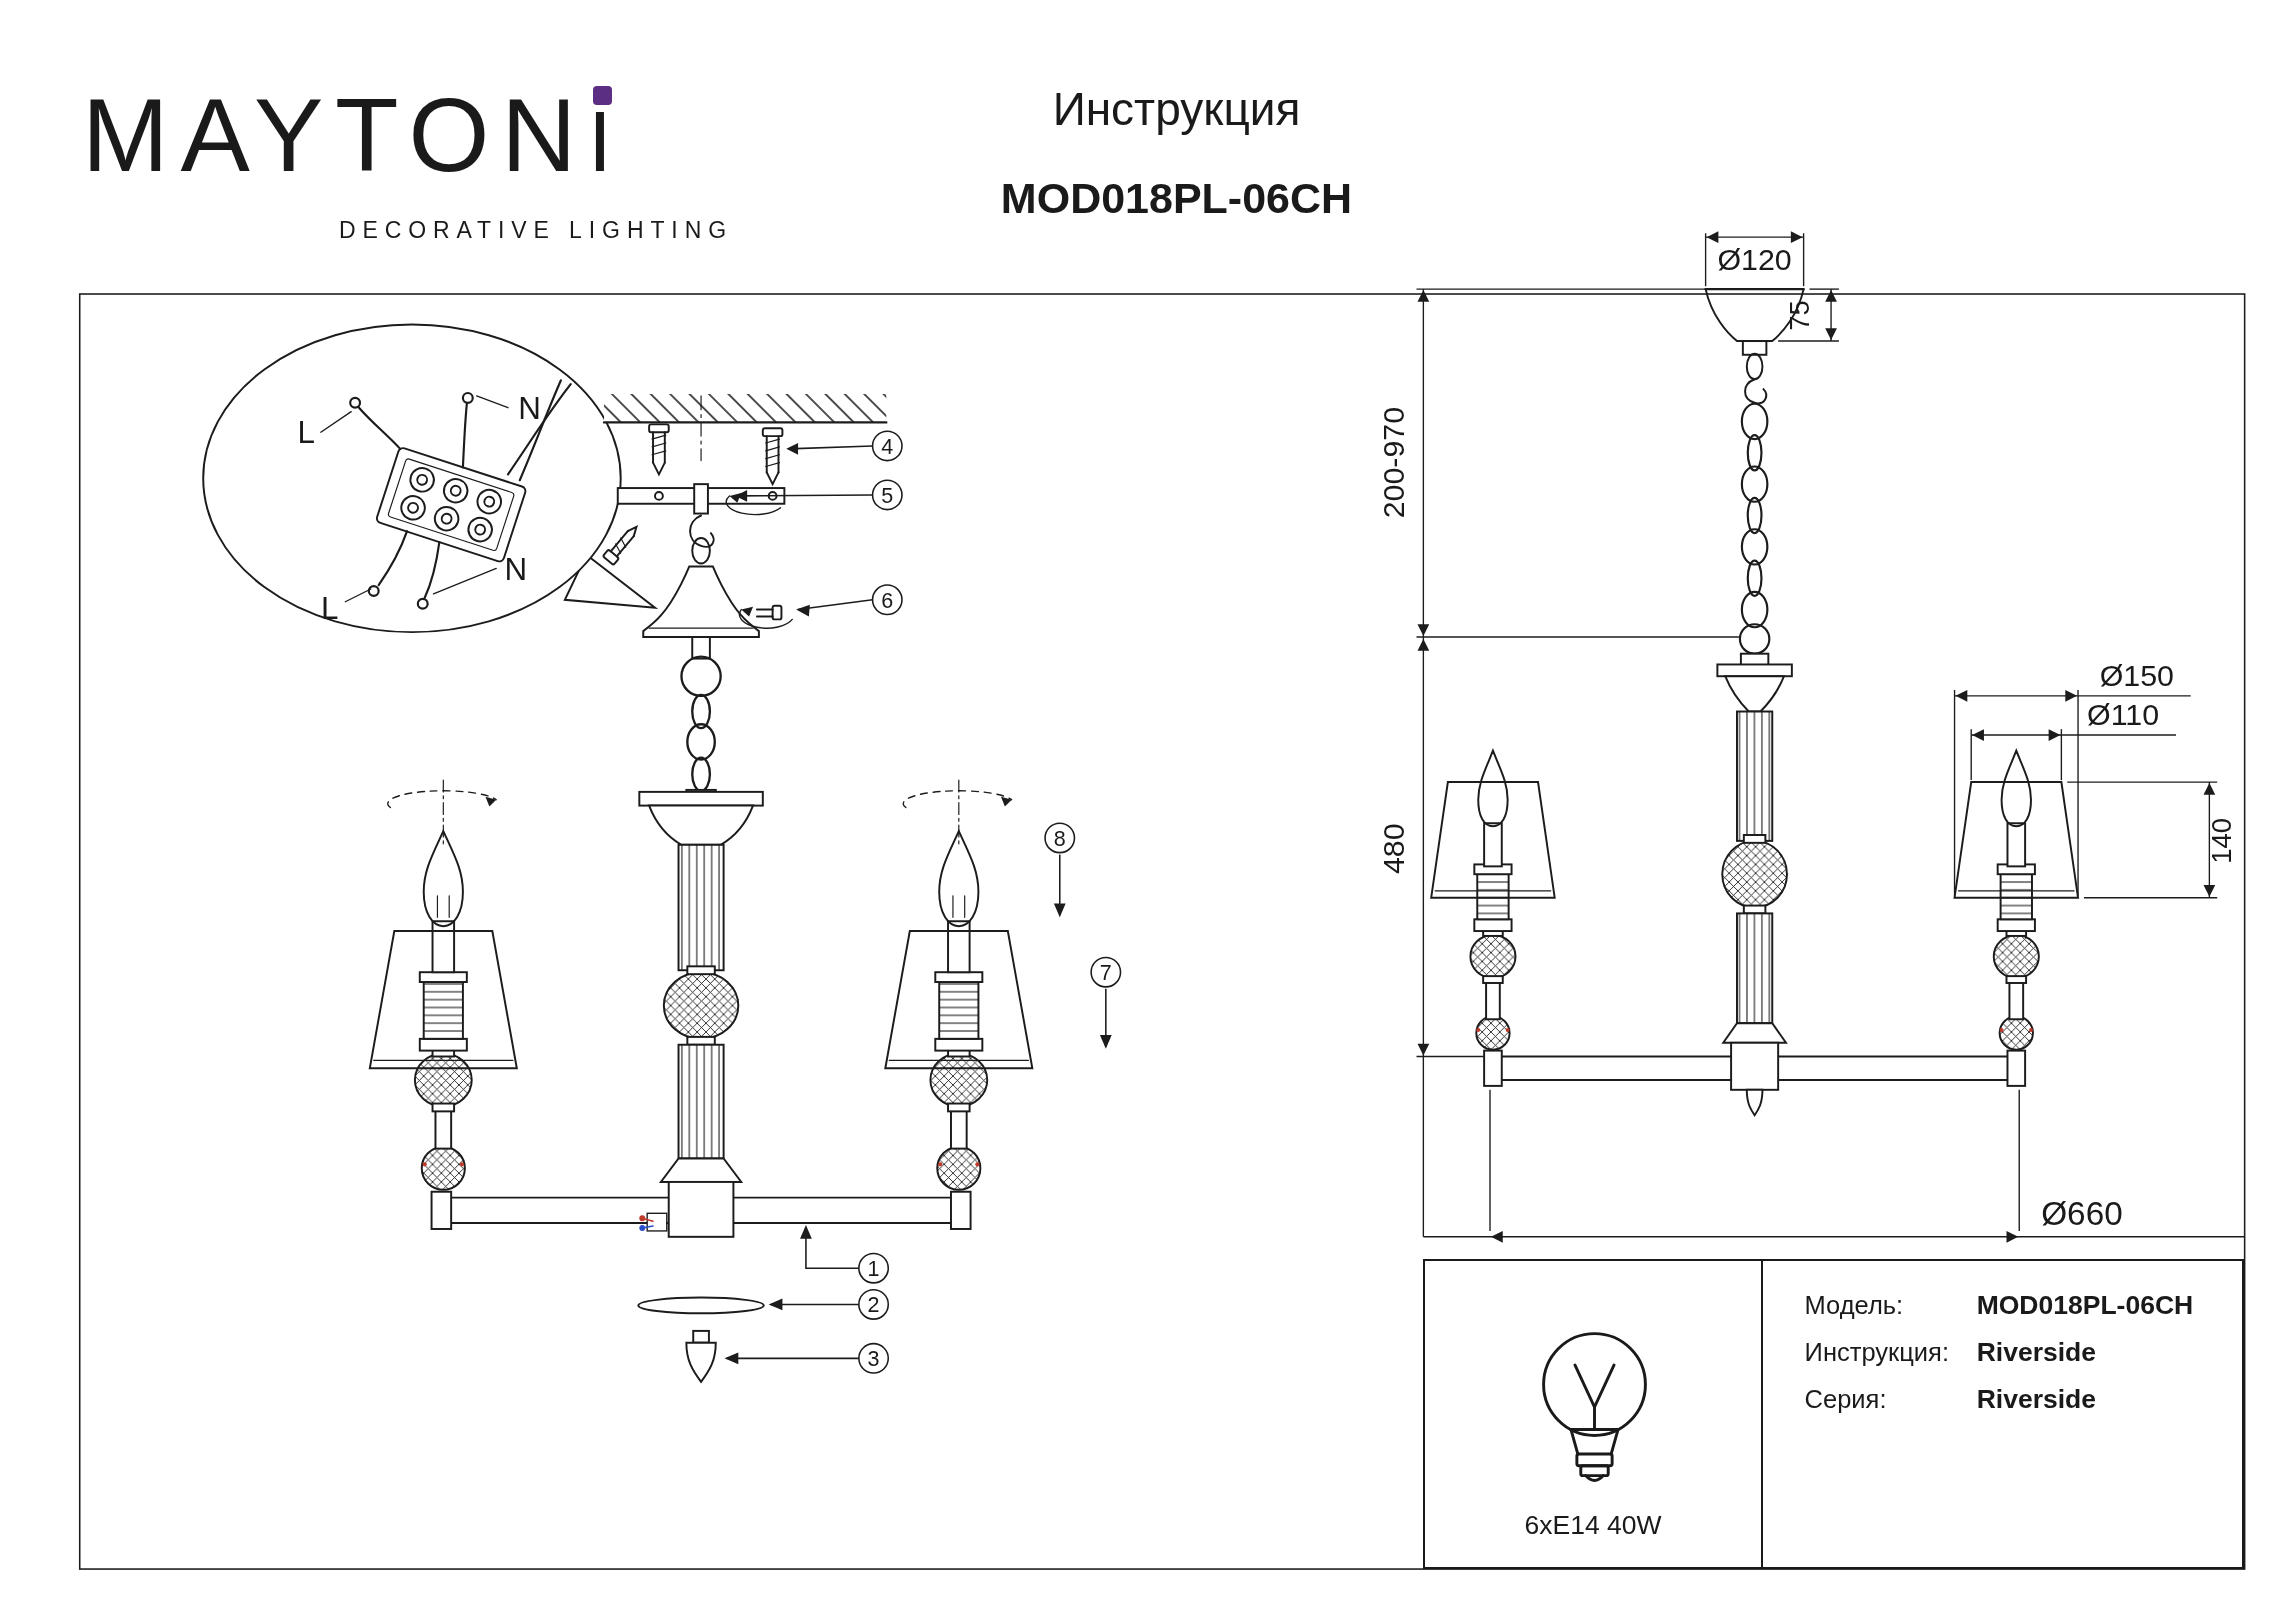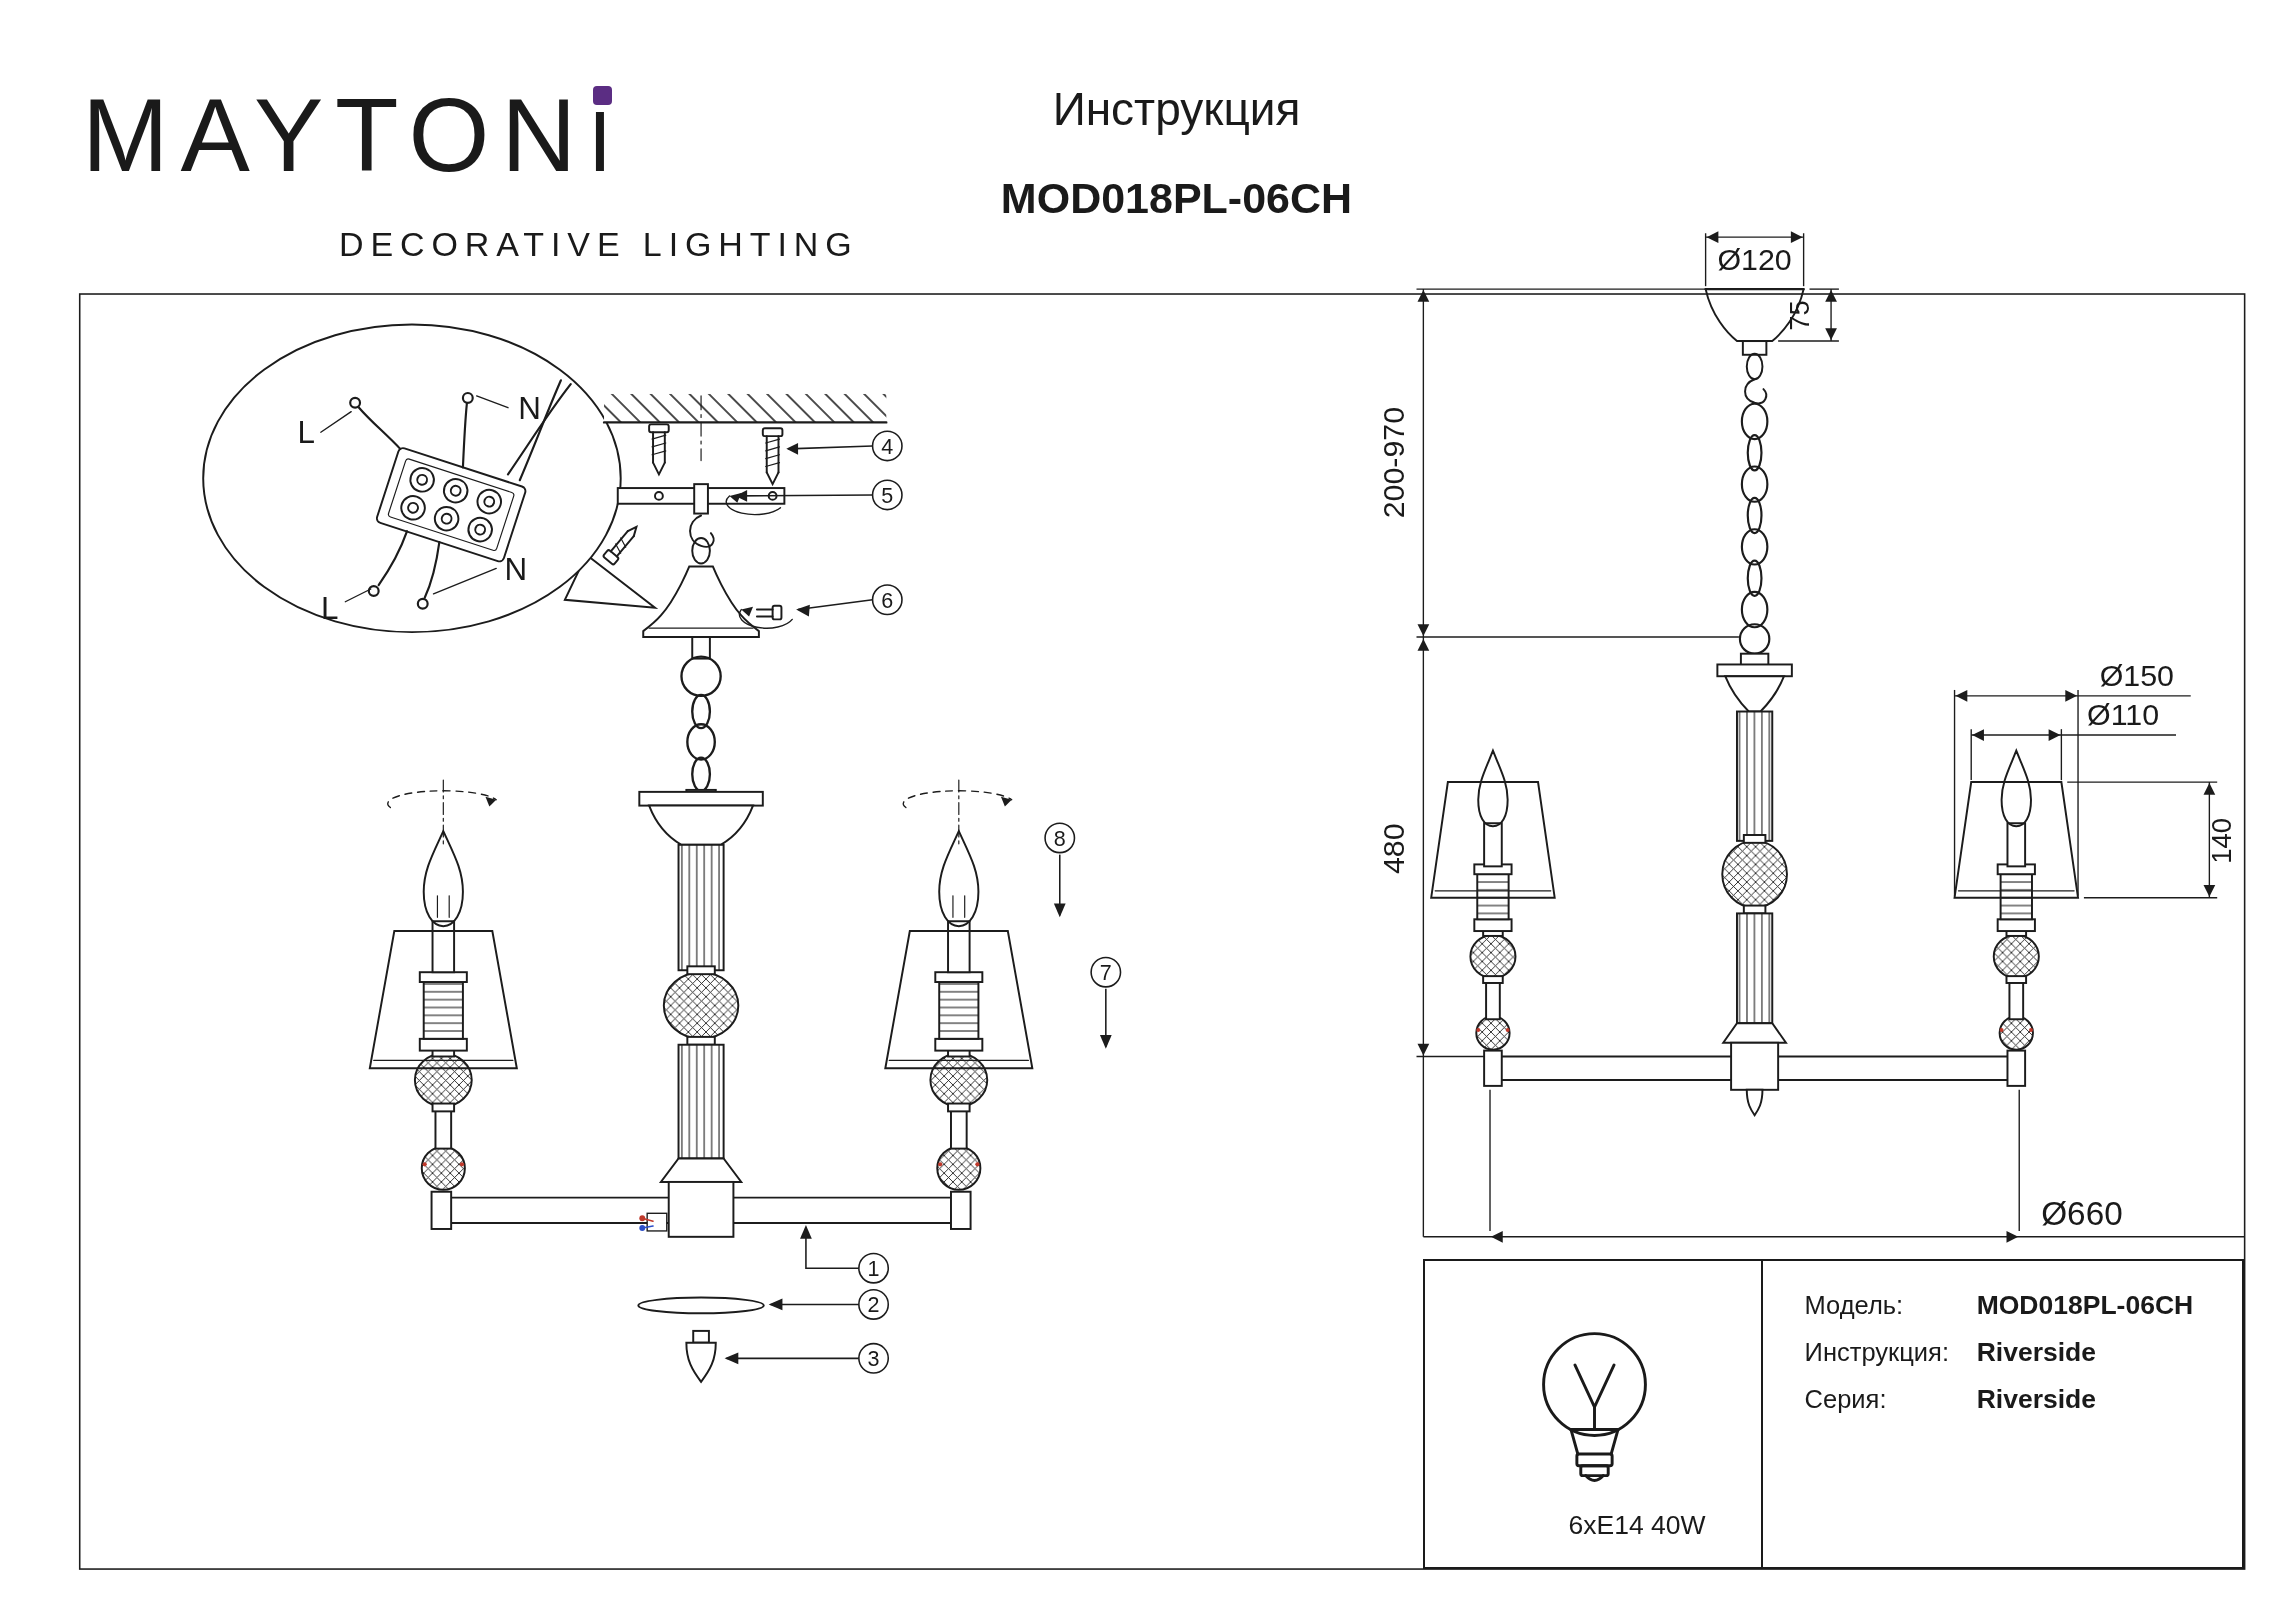--- a/index.html
+++ b/index.html
@@ -5,29 +5,29 @@
   html,body{margin:0;padding:0;}
   body{
     width:2293px;height:1621px;background:#ffffff;position:relative;
     font-family:"Liberation Sans",sans-serif;color:#1a1a1a;overflow:hidden;
   }
   .abs{position:absolute;}
   
   .brand{left:82px;top:76px;font-size:104px;font-weight:normal;letter-spacing:11.8px;line-height:1.15;white-space:nowrap;}
   .brand-i{position:relative;display:inline-block;font-size:86px;}
   .brand-i::after{content:"";position:absolute;left:4.9px;top:-5.9px;width:18.6px;height:18.6px;background:#5b2d83;border-radius:3.9px;}
-  .tagline{left:339px;top:225px;font-size:34px;letter-spacing:6.9px;white-space:nowrap;}
+  .tagline{left:339px;top:217px;font-size:23px;letter-spacing:6.9px;white-space:nowrap;}
   .doc-title{left:863px;top:82px;width:627px;text-align:center;font-size:46px;}
   .doc-model{left:863px;top:174px;width:627px;text-align:center;font-size:43px;font-weight:bold;}
   
   .spec-box{left:1423px;top:1259px;width:821px;height:310px;border:2px solid #1a1a1a;box-sizing:border-box;background:#fff;}
   .spec-div{position:absolute;left:336px;top:0;height:100%;border-left:2px solid #1a1a1a;}
   .bulb-cell{position:absolute;left:0;top:0;width:336px;height:100%;}
   .bulb-icon{position:absolute;left:96px;top:55px;}
-  .bulb-caption{position:absolute;left:0;top:249px;width:336px;text-align:center;font-size:26.5px;padding-left:44px;}
+  .bulb-caption{position:absolute;left:0;top:249px;width:336px;text-align:center;font-size:26.5px;}
   .spec-rows{position:absolute;left:336px;top:0;right:0;bottom:0;}
   .spec-row{position:absolute;left:19.6px;font-size:25.5px;white-space:nowrap;}
   .spec-row .lab{display:inline-block;width:165px;margin-left:24px;}
   .spec-row .val{font-weight:bold;font-size:26.5px;}
   .r1{top:29px;} .r2{top:76px;} .r3{top:123px;}
   .spec-row4{position:absolute;left:15.7px;top:145px;display:flex;align-items:center;gap:13.7px;}
   .spec-row4 .val{font-size:26.5px;}
   svg text{font-family:"Liberation Sans",sans-serif;}
 </style>
 </head>

